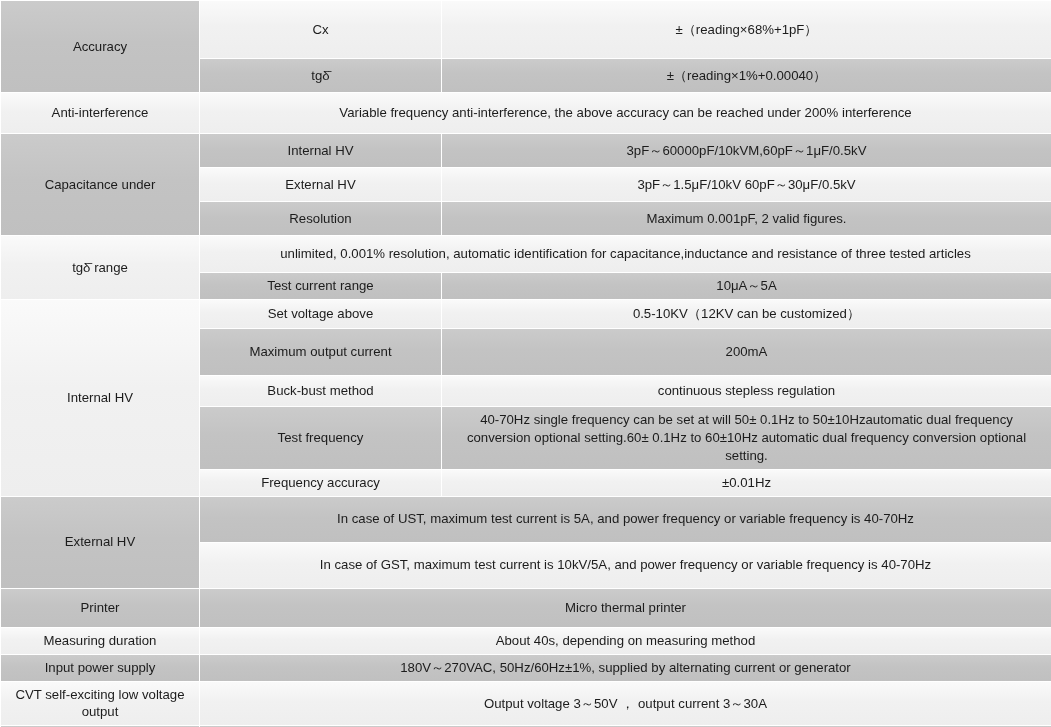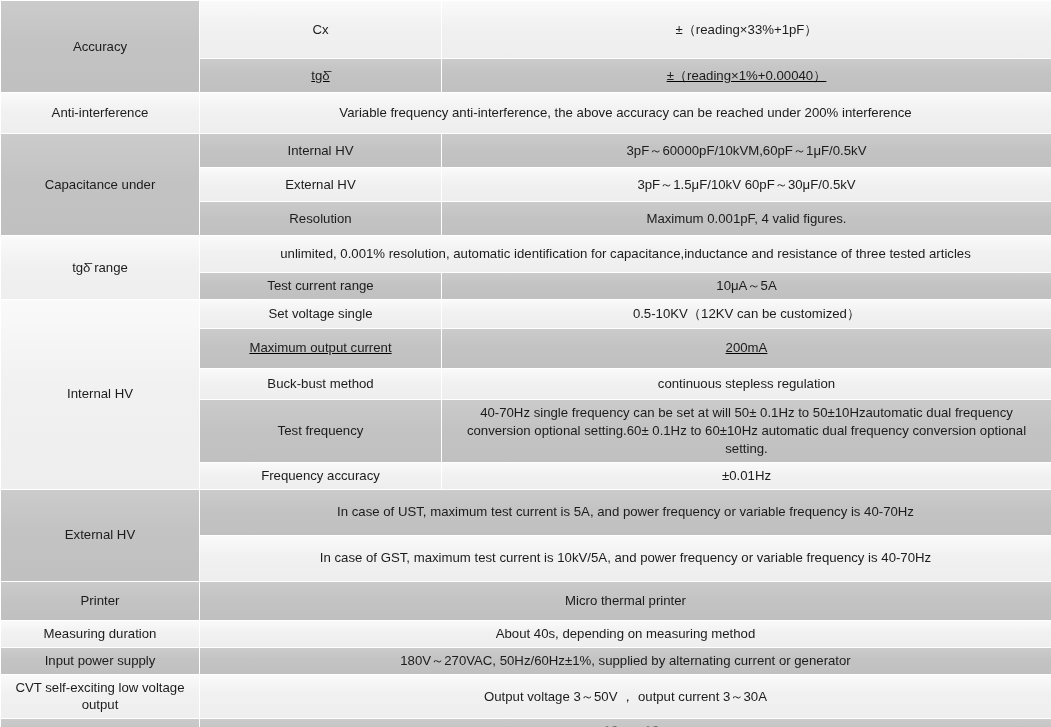--- a/index.html
+++ b/index.html
@@ -70,57 +70,57 @@
 <table id="spec-table">
   <colgroup>
     <col class="col-a">
     <col class="col-b">
     <col class="col-c">
   </colgroup>
   <tbody>
       <tr style="height: 57px;">
         <td class="group dark" rowspan="2">Accuracy</td>
         <td class="light">Cx</td>
-        <td class="light">±（reading×33%+1pF）</td>
+        <td class="light">±（reading×68%+1pF）</td>
       </tr>
-      <tr style="height: 33px; text-decoration: underline;">
+      <tr style="height: 33px;">
         <td class="dark">tgδ̄</td>
         <td class="dark">±（reading×1%+0.00040）</td>
       </tr>
       <tr style="height: 40px; margin-left: 45px;">
         <td class="group light" rowspan="1">Anti-interference</td>
         <td class="light" colspan="2">Variable frequency anti-interference, the above accuracy can be reached under 200% interference</td>
       </tr>
       <tr style="height: 33px;">
         <td class="group dark" rowspan="3">Capacitance under</td>
         <td class="dark">Internal HV</td>
         <td class="dark">3pF～60000pF/10kVM,60pF～1μF/0.5kV</td>
       </tr>
       <tr style="height: 33px;">
         <td class="light">External HV</td>
         <td class="light small">3pF～1.5μF/10kV  60pF～30μF/0.5kV</td>
       </tr>
       <tr style="height: 33px;">
         <td class="dark">Resolution</td>
-        <td class="dark">Maximum 0.001pF, 4 valid figures.</td>
+        <td class="dark">Maximum 0.001pF, 2 valid figures.</td>
       </tr>
       <tr style="height: 36px;">
         <td class="group light" rowspan="2">tgδ̄ range</td>
         <td class="light" colspan="2">unlimited, 0.001% resolution, automatic identification for capacitance,inductance and resistance of three tested articles</td>
       </tr>
       <tr style="height: 24px;">
         <td class="dark">Test current range</td>
         <td class="dark">10μA～5A</td>
       </tr>
       <tr style="height: 28px;">
         <td class="group light" rowspan="5">Internal HV</td>
-        <td class="light">Set voltage single</td>
+        <td class="light">Set voltage above</td>
         <td class="light">0.5-10KV（12KV can be customized）</td>
       </tr>
-      <tr style="height: 39px; text-decoration: underline;">
+      <tr style="height: 46px;">
         <td class="dark">Maximum output current</td>
         <td class="dark">200mA</td>
       </tr>
       <tr style="height: 30px;">
         <td class="light">Buck-bust method</td>
         <td class="light">continuous stepless regulation</td>
       </tr>
       <tr style="height: 62px;">
         <td class="dark">Test frequency</td>
         <td class="dark para">40-70Hz single frequency can be set at will 50± 0.1Hz to 50±10Hzautomatic dual frequency conversion optional setting.60± 0.1Hz to 60±10Hz automatic dual frequency conversion optional setting.</td>

